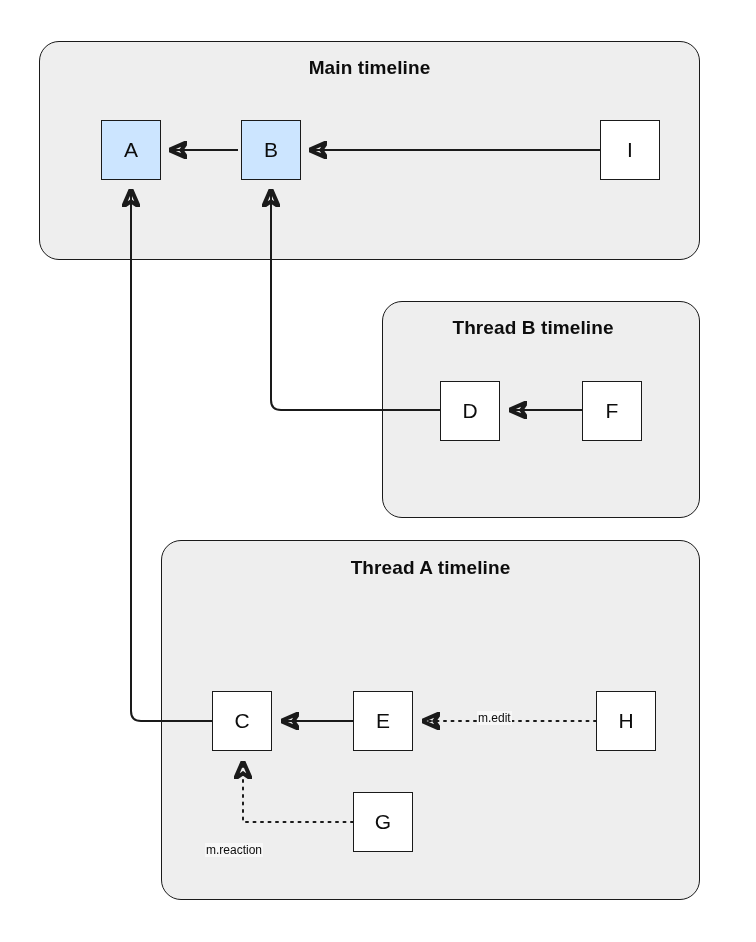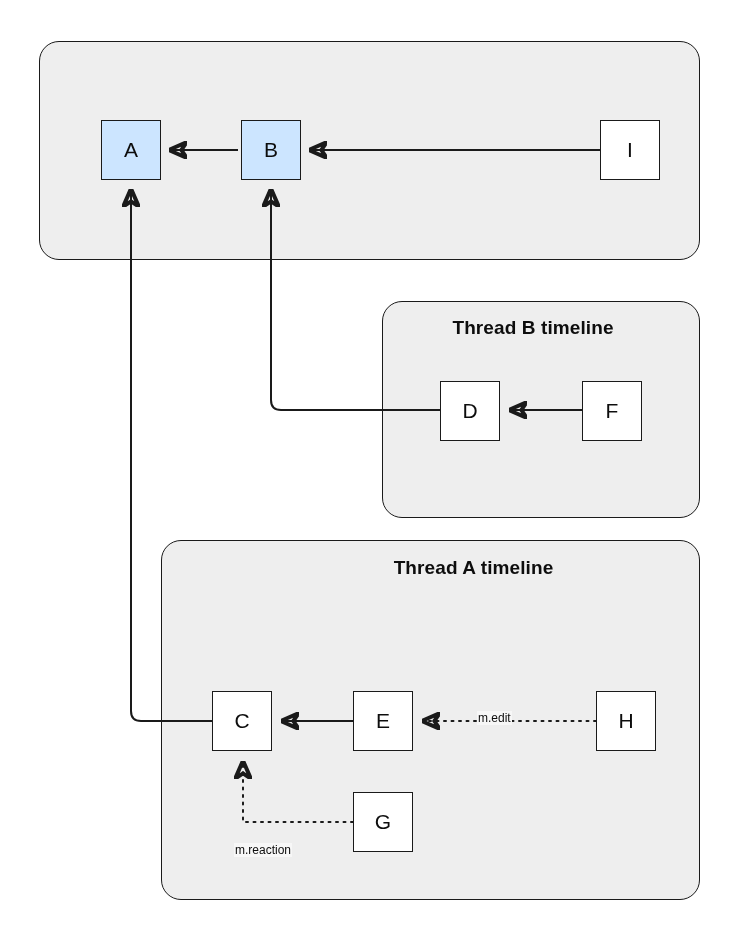--- a/index.html
+++ b/index.html
@@ -76,26 +76,27 @@
     stroke-dasharray: 2 5.5;
     stroke-linecap: round;
   }
 </style>
 </head>
 <body>
 
 <div id="canvas">
 
   <div class="group-box" style="left:39px; top:41px; width:661px; height:219px;"></div>
+  <div class="group-title" style="left:39px; top:57px; width:661px;">Main timeline</div>
 
   <div class="group-box" style="left:382px; top:301px; width:318px; height:217px;"></div>
   <div class="group-title" style="left:382px; top:317px; width:302px;">Thread B timeline</div>
 
   <div class="group-box" style="left:161px; top:540px; width:539px; height:360px;"></div>
-  <div class="group-title" style="left:161px; top:557px; width:539px;margin-left:43px;">Thread A timeline</div>
+  <div class="group-title" style="left:161px; top:557px; width:539px;">Thread A timeline</div>
 
   <svg class="links" viewBox="0 0 756 942" xmlns="http://www.w3.org/2000/svg">
     <defs>
       <marker id="arrow" markerWidth="9" markerHeight="9" refX="8.3" refY="4.5" orient="auto" markerUnits="strokeWidth">
         <path d="M0,0.6 L9,4.5 L0,8.4 L2.6,4.5 Z" fill="#1a1a1a" stroke="none"></path>
       </marker>
     </defs>
 
     <line x1="238" y1="150" x2="170" y2="150" marker-end="url(#arrow)"></line>
 
@@ -138,15 +139,15 @@
     <span>E</span>
   </div>
   <div class="node" style="left:596px; top:691px; width:60px; height:60px;">
     <span>H</span>
   </div>
   <div class="node" style="left:353px; top:792px; width:60px; height:60px;">
     <span>G</span>
   </div>
 
   <div class="edge-label" style="left:477px; top:711px;">m.edit</div>
-  <div class="edge-label" style="left:234px; top:843px;">m.reaction</div>
+  <div class="edge-label" style="left:205px; top:843px;">m.reaction</div>
 
 </div>
 
 </body></html>

